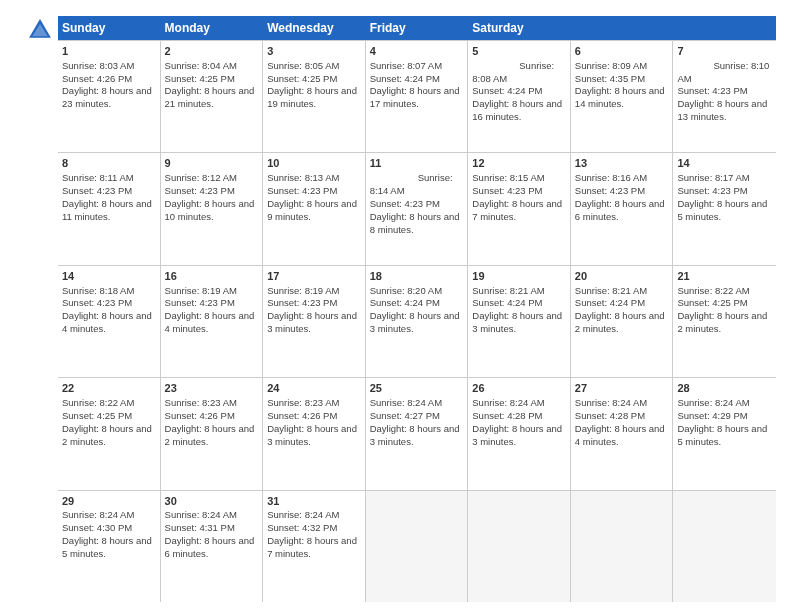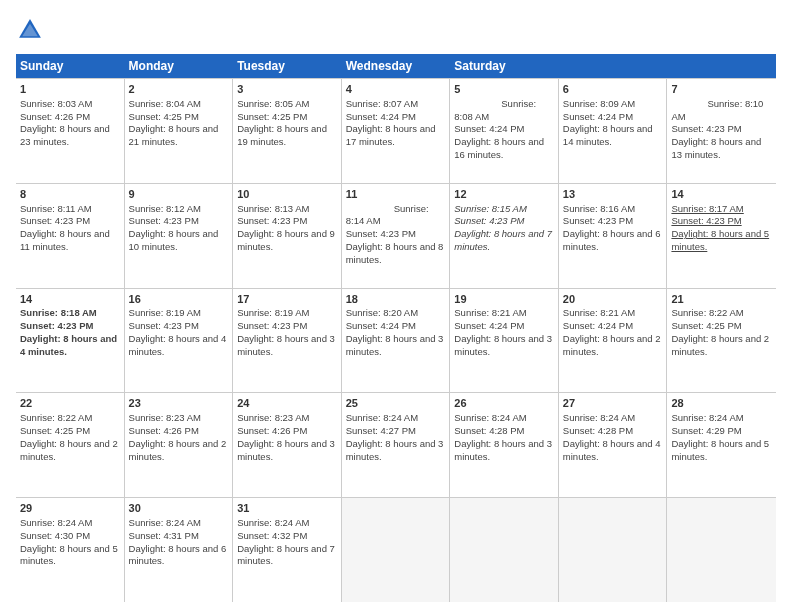--- a/index.html
+++ b/index.html
@@ -7,23 +7,23 @@
       width: 792px;
       height: 612px;
       background: #fff;
       font-family: Arial, sans-serif;
       font-size: 11px;
       overflow: hidden;
     }
     .page {
       width: 792px;
       height: 612px;
-      padding: 16px 16px 10px 16px;
-      display: flex;
-      flex-direction: column;
+      padding: 16px 16px 10px 26px;
+      display: flex;
+      flex-direction: row;
     }
     .header {
       display: flex;
       justify-content: space-between;
       align-items: flex-start;
       margin-bottom: 10px;
     }
     .logo {
       display: flex;
       align-items: center;
@@ -129,73 +129,73 @@
     <div class="title-block">
       <div class="month-title"></div>
       <div class="location"></div>
     </div>
   </div>
 
   <div class="calendar">
     <div class="cal-header">
     <div>Sunday</div>
         <div>Monday</div>
-        <div>Tuesday</div>
         <div>Wednesday</div>
+        <div>Friday</div>
         <div>Saturday</div>
       </div>
     <div class="cal-body">
     <div class="cal-row cal-row-header">
           <div class="cal-cell"><span class="day-num">1</span><span class="info" style="white-space: pre-line;">Sunrise: 8:03 AM
 Sunset: 4:26 PM
 Daylight: 8 hours and 23 minutes.</span></div>
           <div class="cal-cell"><span class="day-num">2</span><span class="info" style="white-space: pre-line; text-align: center;">Sunrise: 8:04 AM
 Sunset: 4:25 PM
 Daylight: 8 hours and 21 minutes.</span></div>
           <div class="cal-cell"><span class="day-num">3</span><span class="info" style="white-space: pre-line;">Sunrise: 8:05 AM
 Sunset: 4:25 PM
 Daylight: 8 hours and 19 minutes.</span></div>
           <div class="cal-cell"><span class="day-num">4</span><span class="info" style="white-space: pre-line;">Sunrise: 8:07 AM
 Sunset: 4:24 PM
 Daylight: 8 hours and 17 minutes.</span></div>
           <div class="cal-cell"><span class="day-num">5</span><span class="info" style="white-space: pre-line; margin-left: 47px;">Sunrise: 8:08 AM
 Sunset: 4:24 PM
 Daylight: 8 hours and 16 minutes.</span></div>
           <div class="cal-cell"><span class="day-num">6</span><span class="info" style="white-space: pre-line;">Sunrise: 8:09 AM
-Sunset: 4:24 PM
+Sunset: 4:35 PM
 Daylight: 8 hours and 14 minutes.</span></div>
           <div class="cal-cell"><span class="day-num">7</span><span class="info" style="white-space: pre-line; margin-left: 36px;">Sunrise: 8:10 AM
 Sunset: 4:23 PM
 Daylight: 8 hours and 13 minutes.</span></div>
         </div>
         <div class="cal-row">
           <div class="cal-cell"><span class="day-num">8</span><span class="info" style="white-space: pre-line;">Sunrise: 8:11 AM
 Sunset: 4:23 PM
 Daylight: 8 hours and 11 minutes.</span></div>
           <div class="cal-cell"><span class="day-num">9</span><span class="info" style="white-space: pre-line;">Sunrise: 8:12 AM
 Sunset: 4:23 PM
 Daylight: 8 hours and 10 minutes.</span></div>
           <div class="cal-cell"><span class="day-num">10</span><span class="info" style="white-space: pre-line;">Sunrise: 8:13 AM
 Sunset: 4:23 PM
 Daylight: 8 hours and 9 minutes.</span></div>
           <div class="cal-cell"><span class="day-num">11</span><span class="info" style="white-space: pre-line; margin-left: 48px;">Sunrise: 8:14 AM
 Sunset: 4:23 PM
 Daylight: 8 hours and 8 minutes.</span></div>
-          <div class="cal-cell"><span class="day-num">12</span><span class="info" style="white-space: pre-line; font-style: italic;">Sunrise: 8:15 AM
+          <div class="cal-cell"><span class="day-num">12</span><span class="info" style="white-space: pre-line;">Sunrise: 8:15 AM
 Sunset: 4:23 PM
 Daylight: 8 hours and 7 minutes.</span></div>
           <div class="cal-cell"><span class="day-num">13</span><span class="info" style="white-space: pre-line;">Sunrise: 8:16 AM
 Sunset: 4:23 PM
 Daylight: 8 hours and 6 minutes.</span></div>
-          <div class="cal-cell"><span class="day-num">14</span><span class="info" style="white-space: pre-line; text-decoration: underline;">Sunrise: 8:17 AM
+          <div class="cal-cell"><span class="day-num">14</span><span class="info" style="white-space: pre-line;">Sunrise: 8:17 AM
 Sunset: 4:23 PM
 Daylight: 8 hours and 5 minutes.</span></div>
         </div>
         <div class="cal-row">
-          <div class="cal-cell"><span class="day-num">14</span><span class="info" style="white-space: pre-line; font-weight: bold;">Sunrise: 8:18 AM
+          <div class="cal-cell"><span class="day-num">14</span><span class="info" style="white-space: pre-line;">Sunrise: 8:18 AM
 Sunset: 4:23 PM
 Daylight: 8 hours and 4 minutes.</span></div>
           <div class="cal-cell"><span class="day-num">16</span><span class="info" style="white-space: pre-line;">Sunrise: 8:19 AM
 Sunset: 4:23 PM
 Daylight: 8 hours and 4 minutes.</span></div>
           <div class="cal-cell"><span class="day-num">17</span><span class="info" style="white-space: pre-line;">Sunrise: 8:19 AM
 Sunset: 4:23 PM
 Daylight: 8 hours and 3 minutes.</span></div>
           <div class="cal-cell"><span class="day-num">18</span><span class="info" style="white-space: pre-line;">Sunrise: 8:20 AM
 Sunset: 4:24 PM

